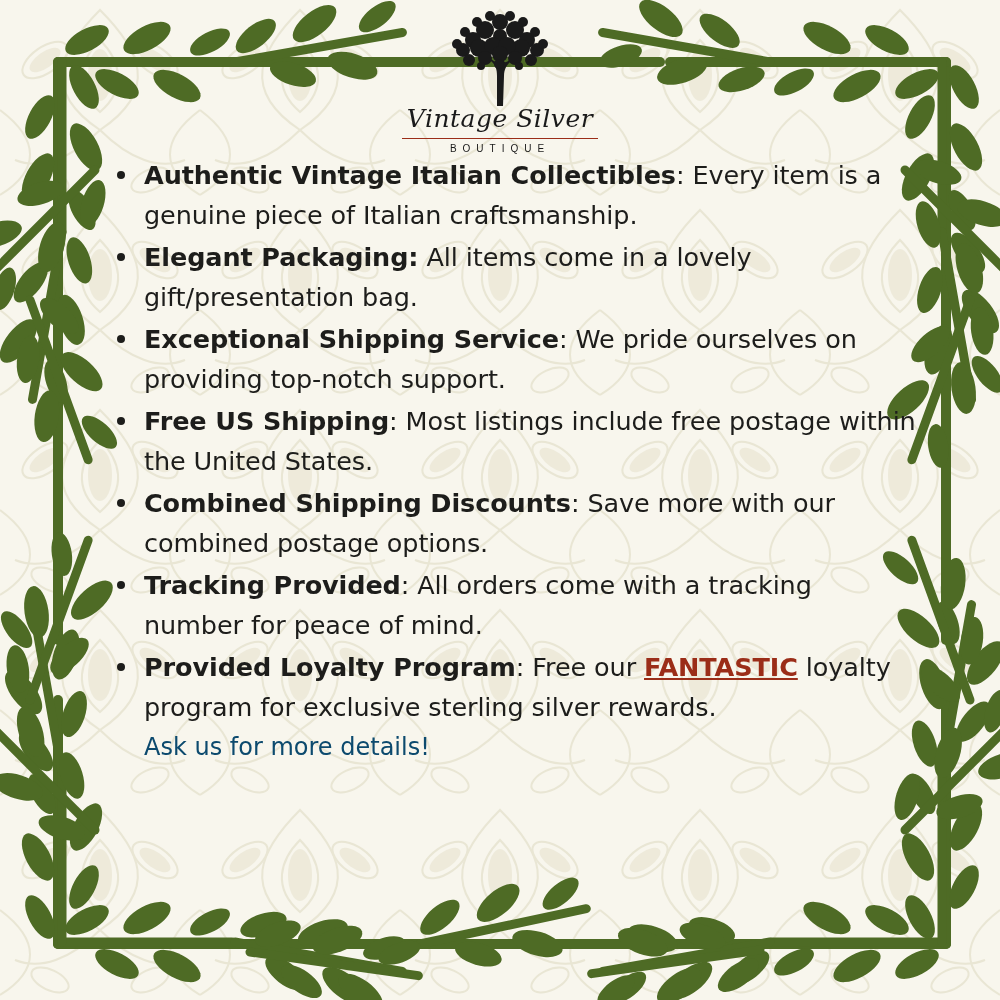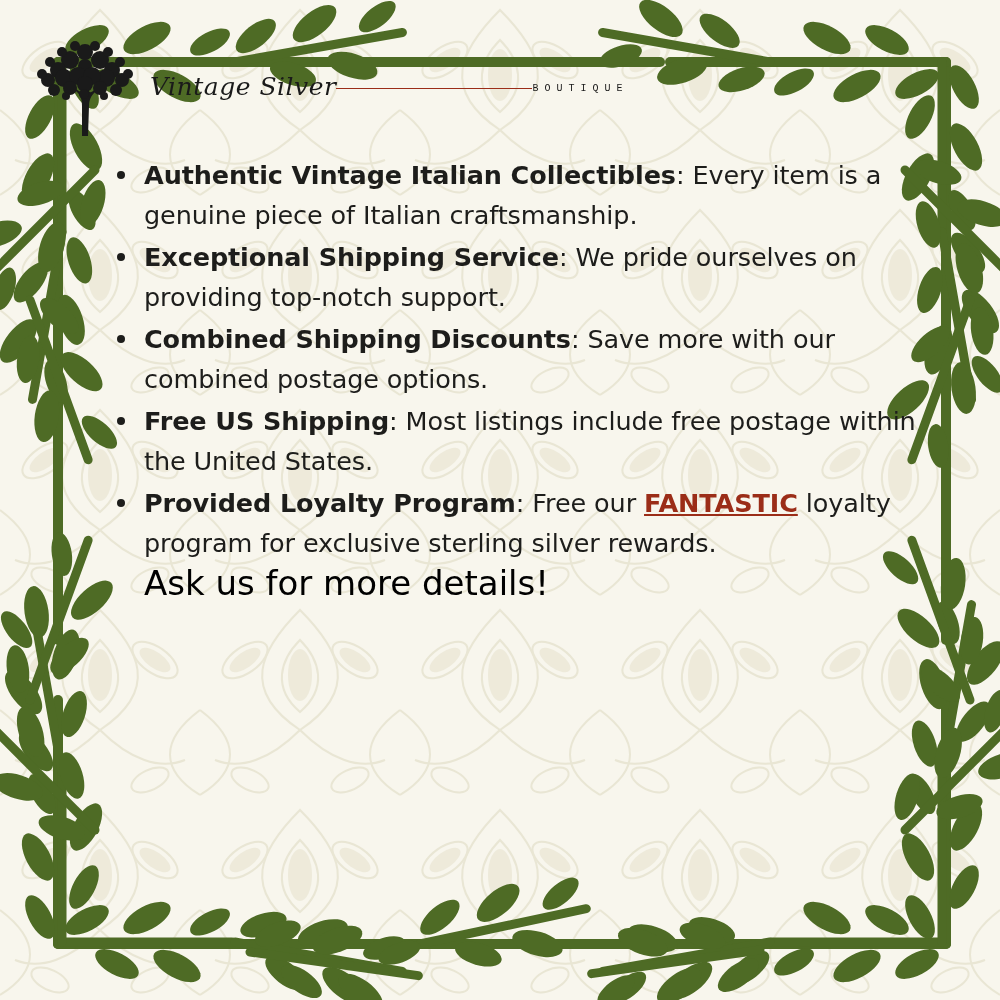--- a/index.html
+++ b/index.html
@@ -34,42 +34,41 @@
   }
 
   
   #logo {
     position: absolute;
     top: 8px;
     left: 0;
     right: 0;
     height: 160px;
     display: flex;
-    flex-direction: row;
+    flex-direction: column;
     align-items: center;
     justify-content: flex-start;
-    margin-left: 20px;
   }
   #logo-tree { display: block; }
   #logo-name {
     font-family: "DejaVu Serif", serif;
     font-style: italic;
     font-size: 25px;
     color: #1a1a1a;
     letter-spacing: 0.5px;
     margin-top: -4px;
   }
   #logo-rule {
     width: 196px;
     height: 1px;
     background: #9b2d18;
     margin: 5px 0 4px 0;
   }
   #logo-sub {
-    font-family: Liberation Mono, monospace;
+    font-family: Liberation Sans, sans-serif;
     font-size: 10px;
     letter-spacing: 6px;
     color: #1a1a1a;
   }
 
   
   #content {
     position: absolute;
     top: 155px;
     left: 108px;
@@ -97,23 +96,23 @@
     background: #1d1d1b;
   }
   .lbl { font-weight: bold; text-align: center; }
   .fantastic {
     font-weight: bold;
     color: #9b2d18;
     text-decoration: underline;
     margin-top: 31px;
   }
   #closing {
-    font-size: 34px;
+    font-size: 24px;
     line-height: 40px;
-    color: #000000;
+    color: #0c4a6e;
     padding-left: 36px;
     margin-top: -2px;
   }
 </style>
 </head>
 <body>
 
 <div id="page">
 
   <svg id="bg-texture" viewBox="0 0 1000 1000" preserveAspectRatio="none">
@@ -294,26 +293,28 @@
     <div id="logo-rule"></div>
     <div id="logo-sub">BOUTIQUE</div>
   </div>
 
   <div id="content">
     <ul class="bullets">
       <li><span class="dot"></span><span class="lbl">Authentic Vintage Italian Collectibles</span><span>: </span><span>Every item is a genuine piece of Italian craftsmanship.</span></li>
 
 
 
+      <li><span class="dot"></span><span class="lbl">Elegant Packaging:</span><span> </span><span>All items come in a lovely gift/presentation bag.</span></li>
 
       <li><span class="dot"></span><span class="lbl">Exceptional Shipping Service</span><span>: </span><span>We pride ourselves on providing top-notch support.</span></li>
 
+      <li><span class="dot"></span><span class="lbl">Free US Shipping</span><span>: </span><span>Most listings include free postage within the United States.</span></li>
+
       <li><span class="dot"></span><span class="lbl">Combined Shipping Discounts</span><span>: </span><span>Save more with our combined postage options.</span></li>
 
-      <li><span class="dot"></span><span class="lbl">Free US Shipping</span><span>: </span><span>Most listings include free postage within the United States.</span></li>
-
+      <li><span class="dot"></span><span class="lbl">Tracking Provided</span><span>: </span><span>All orders come with a tracking number for peace of mind.</span></li>
 
       <li><span class="dot"></span><span class="lbl">Provided Loyalty Program</span><span>: </span><span>Free our </span><span class="fantastic">FANTASTIC</span><span> loyalty program for exclusive sterling silver rewards.</span></li>
     </ul>
     <div id="closing">Ask us for more details!</div>
   </div>
 
 </div>
 
 </body></html>

